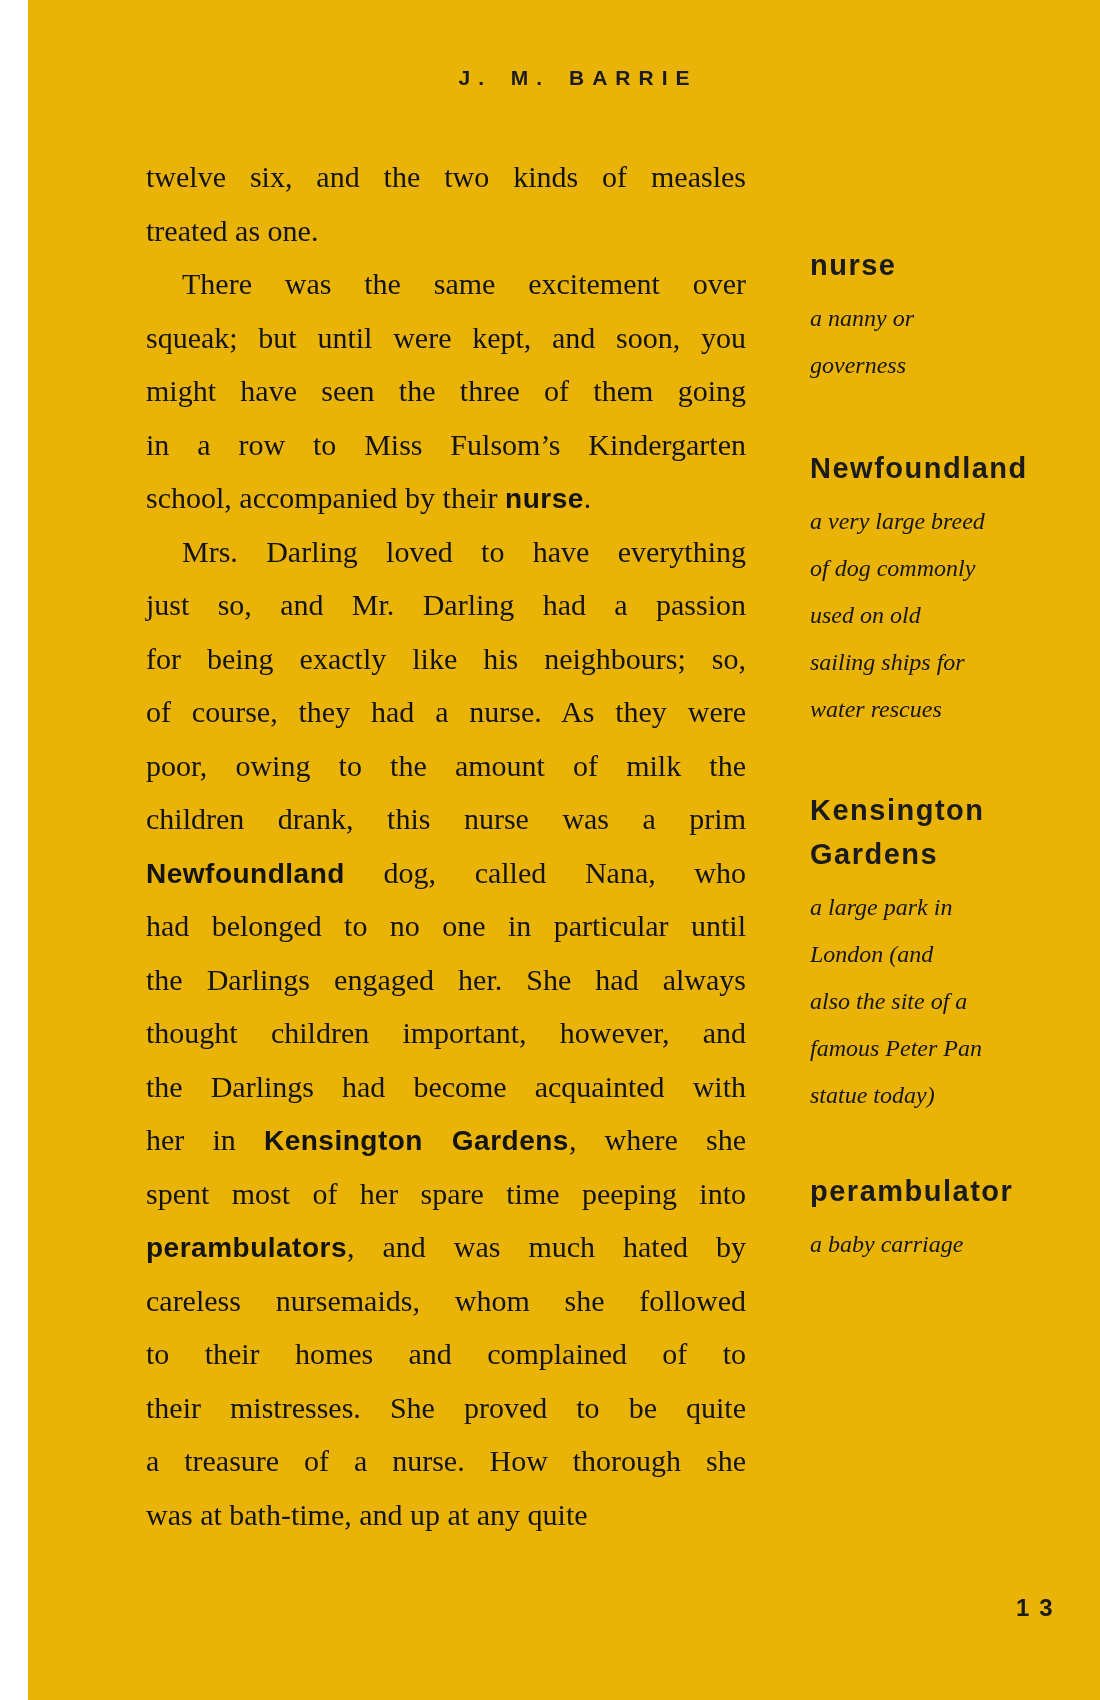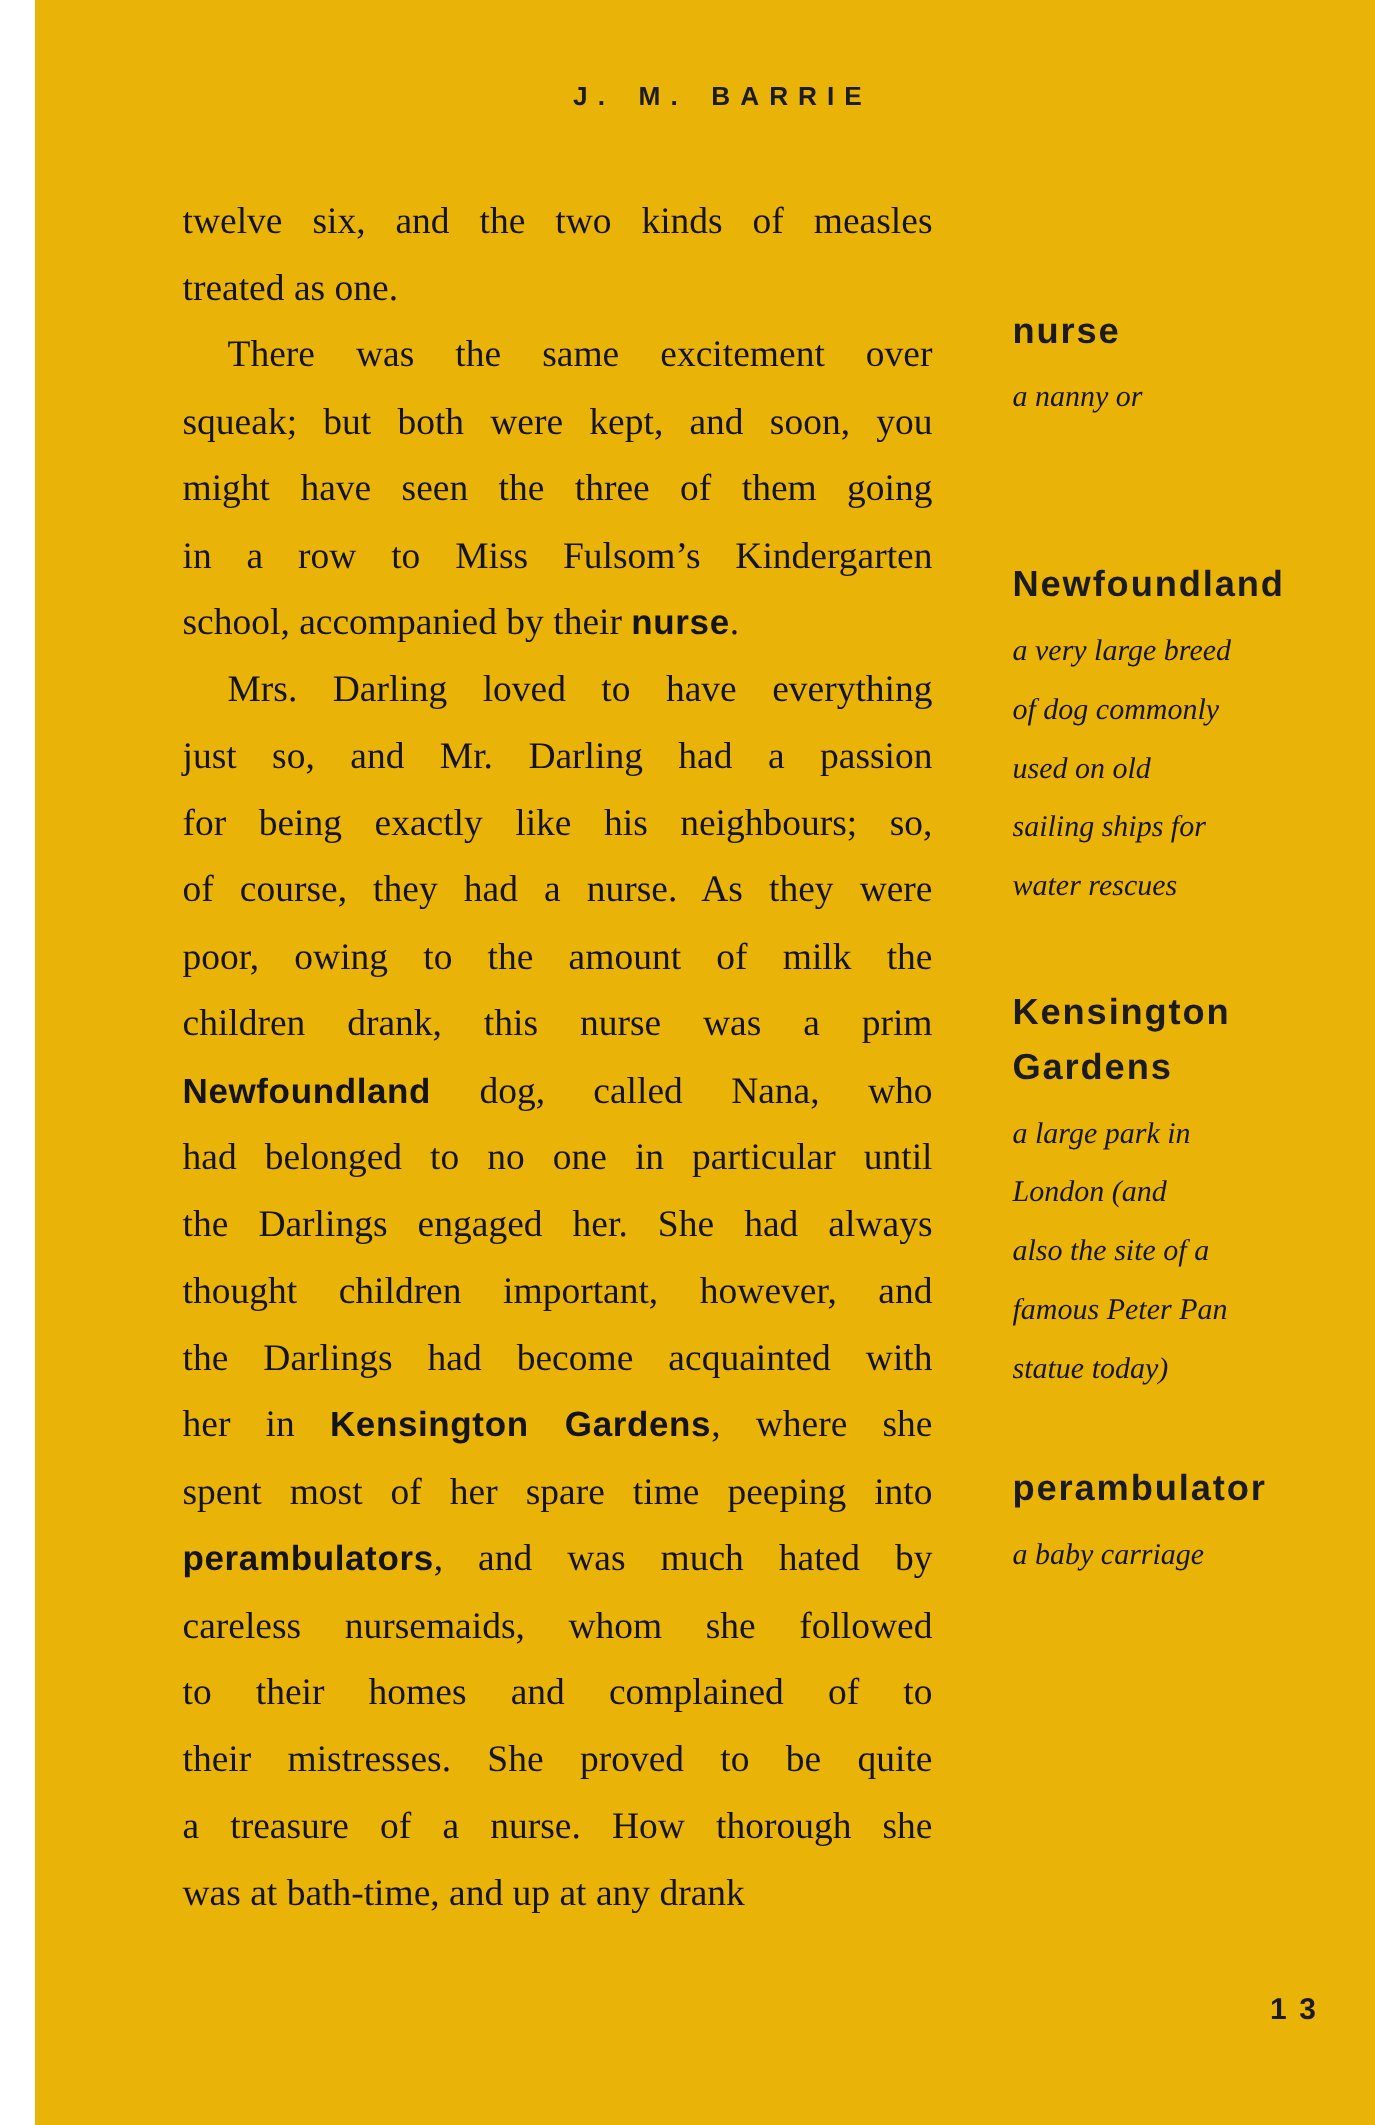--- a/index.html
+++ b/index.html
@@ -76,21 +76,21 @@
 </head>
 <body>
 
 <div class="page">
   <div class="running-header">J. M. BARRIE</div>
 
   <div class="text-column" id="text-column">
       <div class="tline"><span>twelve six, and the two kinds of measles</span></div>
       <div class="tline left"><span>treated as one.</span></div>
       <div class="tline indent"><span>There was the same excitement over</span></div>
-      <div class="tline"><span>squeak; but both were kept, and soon, you</span></div>
+      <div class="tline"><span>squeak; but until were kept, and soon, you</span></div>
       <div class="tline"><span>might have seen the three of them going</span></div>
       <div class="tline"><span>in a row to Miss Fulsom’s Kindergarten</span></div>
       <div class="tline left"><span>school, accompanied by their </span><span class="bterm">nurse</span><span>.</span></div>
       <div class="tline indent"><span>Mrs. Darling loved to have everything</span></div>
       <div class="tline"><span>just so, and Mr. Darling had a passion</span></div>
       <div class="tline"><span>for being exactly like his neighbours; so,</span></div>
       <div class="tline"><span>of course, they had a nurse. As they were</span></div>
       <div class="tline"><span>poor, owing to the amount of milk the</span></div>
       <div class="tline"><span>children drank, this nurse was a prim</span></div>
       <div class="tline"><span class="bterm">Newfoundland</span><span> dog, called Nana, who</span></div>
@@ -98,28 +98,29 @@
       <div class="tline"><span>the Darlings engaged her. She had always</span></div>
       <div class="tline"><span>thought children important, however, and</span></div>
       <div class="tline"><span>the Darlings had become acquainted with</span></div>
       <div class="tline"><span>her in </span><span class="bterm">Kensington Gardens</span><span>, where she</span></div>
       <div class="tline"><span>spent most of her spare time peeping into</span></div>
       <div class="tline"><span class="bterm">perambulators</span><span>, and was much hated by</span></div>
       <div class="tline"><span>careless nursemaids, whom she followed</span></div>
       <div class="tline"><span>to their homes and complained of to</span></div>
       <div class="tline"><span>their mistresses. She proved to be quite</span></div>
       <div class="tline"><span>a treasure of a nurse. How thorough she</span></div>
-      <div class="tline left"><span>was at bath-time, and up at any drank</span></div>
+      <div class="tline left"><span>was at bath-time, and up at any quite</span></div>
     </div>
 
   <div id="sidebar">
       <div class="sidebar-entry" style="top: 243px;">
         <div class="sb-term">nurse</div>
         <div class="sb-def">
           <div class="sb-def-line">a nanny or</div>
+          <div class="sb-def-line">governess</div>
         </div>
       </div>
       <div class="sidebar-entry" style="top: 446px;">
         <div class="sb-term">Newfoundland</div>
         <div class="sb-def">
           <div class="sb-def-line">a very large breed</div>
           <div class="sb-def-line">of dog commonly</div>
           <div class="sb-def-line">used on old</div>
           <div class="sb-def-line">sailing ships for</div>
           <div class="sb-def-line">water rescues</div>

